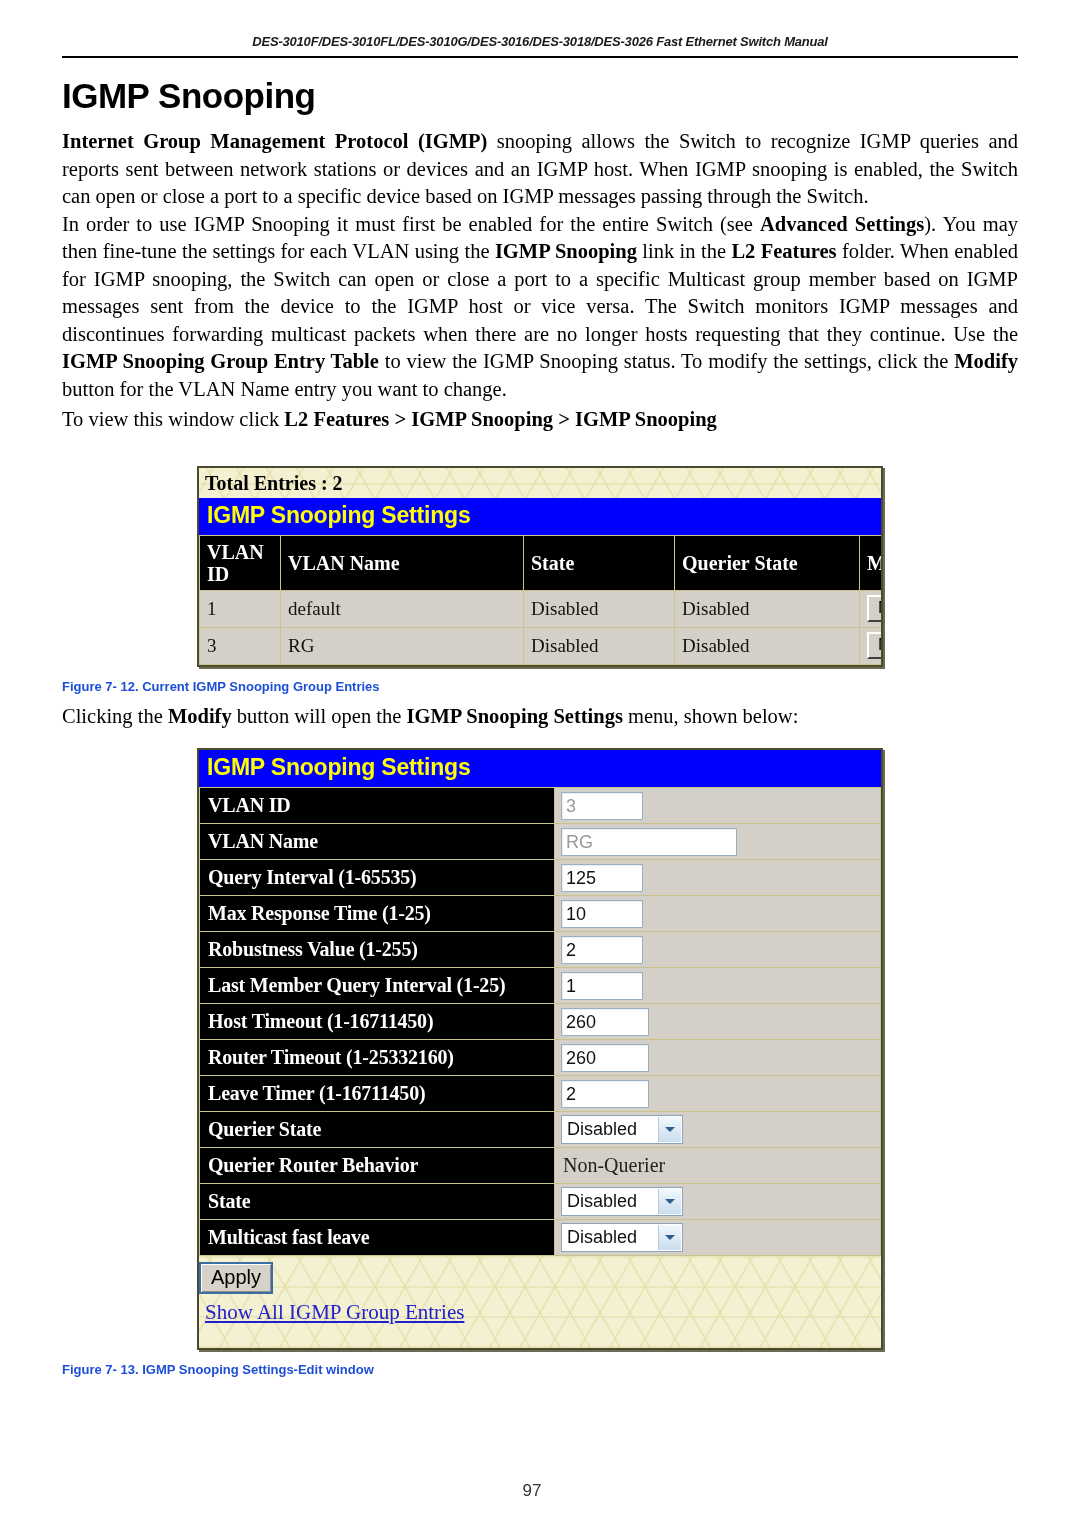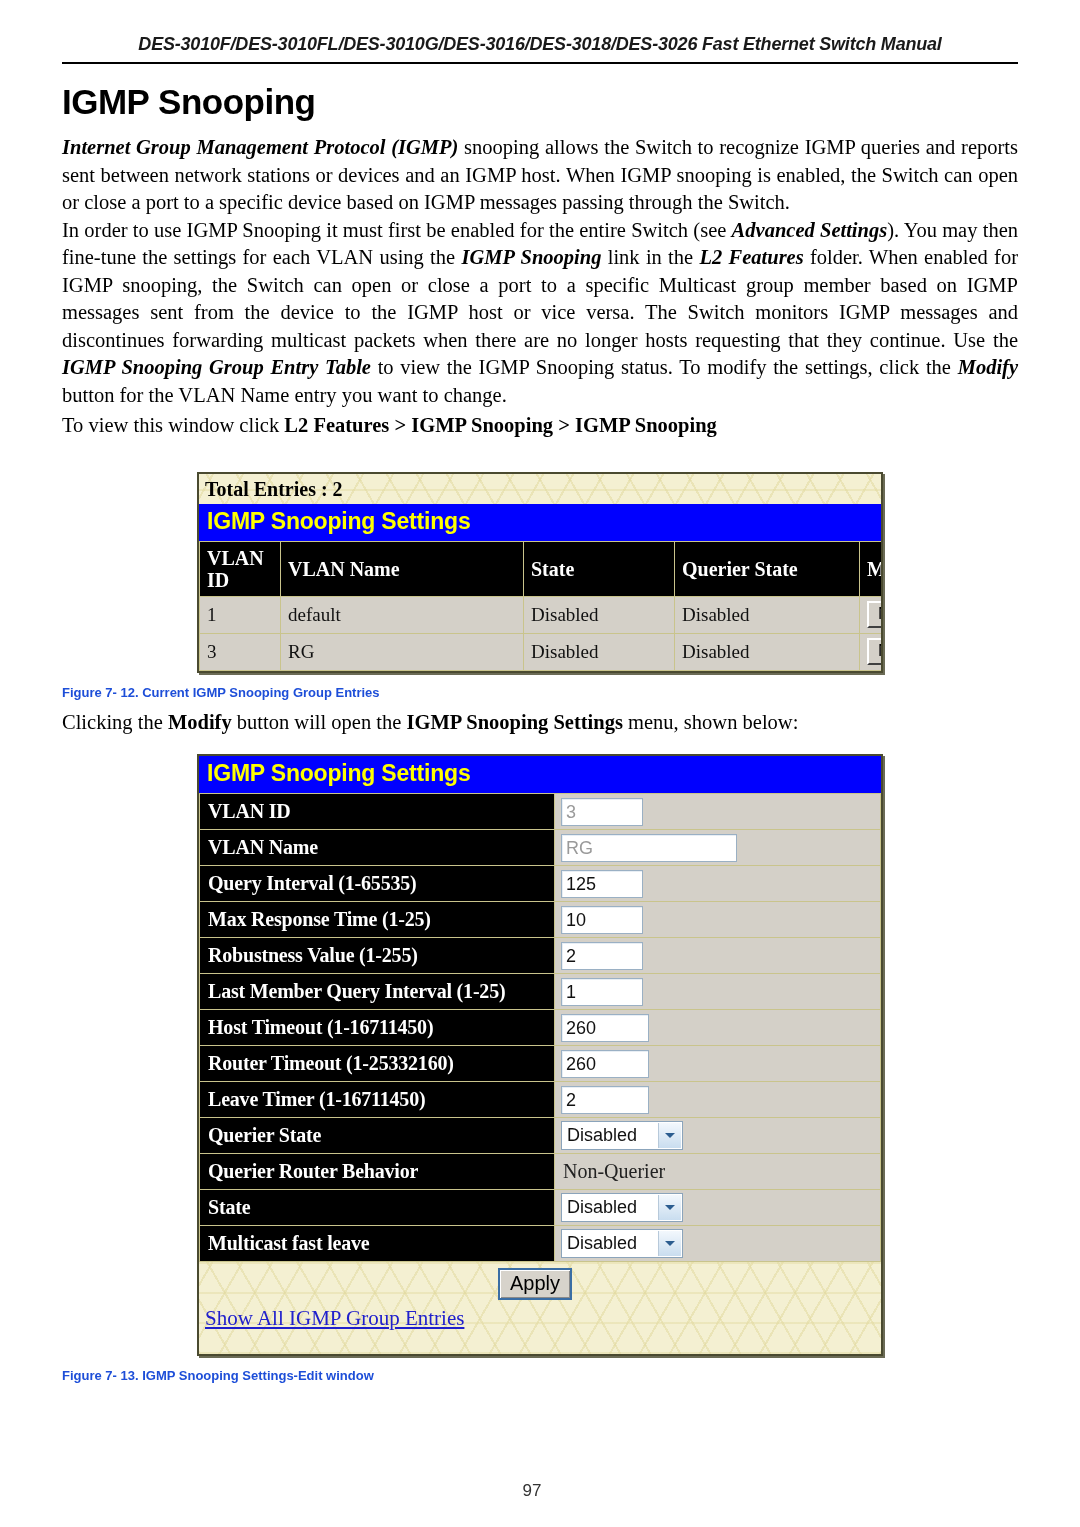--- a/index.html
+++ b/index.html
@@ -24,21 +24,21 @@
     padding: 0 62px;
   }
 
   
   .doc-header {
     padding-top: 34px;
     text-align: center;
     font-family: "Liberation Sans", sans-serif;
     font-style: italic;
     font-weight: bold;
-    font-size: 18px;
+    font-size: 13px;
     letter-spacing: -0.2px;
     color: #1a1a1a;
   }
   .header-rule {
     margin-top: 7px;
     border-top: 2.5px solid #000;
     width: 100%;
   }
 
   
@@ -53,21 +53,21 @@
 
   
   .para {
     font-size: 20.5px;
     line-height: 27.5px;
     text-align: justify;
     text-justify: inter-word;
     margin: 0;
   }
   .para + .para { margin-top: 0px; }
-  .para b { font-weight: bold; font-style: italic; }
+  .para b { font-weight: bold; }
   .nav-line {
     font-size: 20.5px;
     line-height: 27.5px;
     margin: 3px 0 0 0;
     text-align: left;
   }
 
   
   .shot {
     position: relative;
@@ -240,21 +240,21 @@
     border-left: 5px solid transparent;
     border-right: 5px solid transparent;
     border-top: 5px solid #2c5d8f;
   }
 
   .footer-band {
     position: relative;
     height: 92px;
   }
   .apply-wrap {
-    text-align: center;
+    text-align: left;
     padding: 6px 10px 0 0;
   }
   .apply-btn {
     display: inline-block;
     font-family: "Liberation Sans", sans-serif;
     font-size: 20px;
     color: #000;
     background: #d7d3cb;
     border: 2px solid #3a6ea5;
     padding: 1px 10px 3px 10px;

